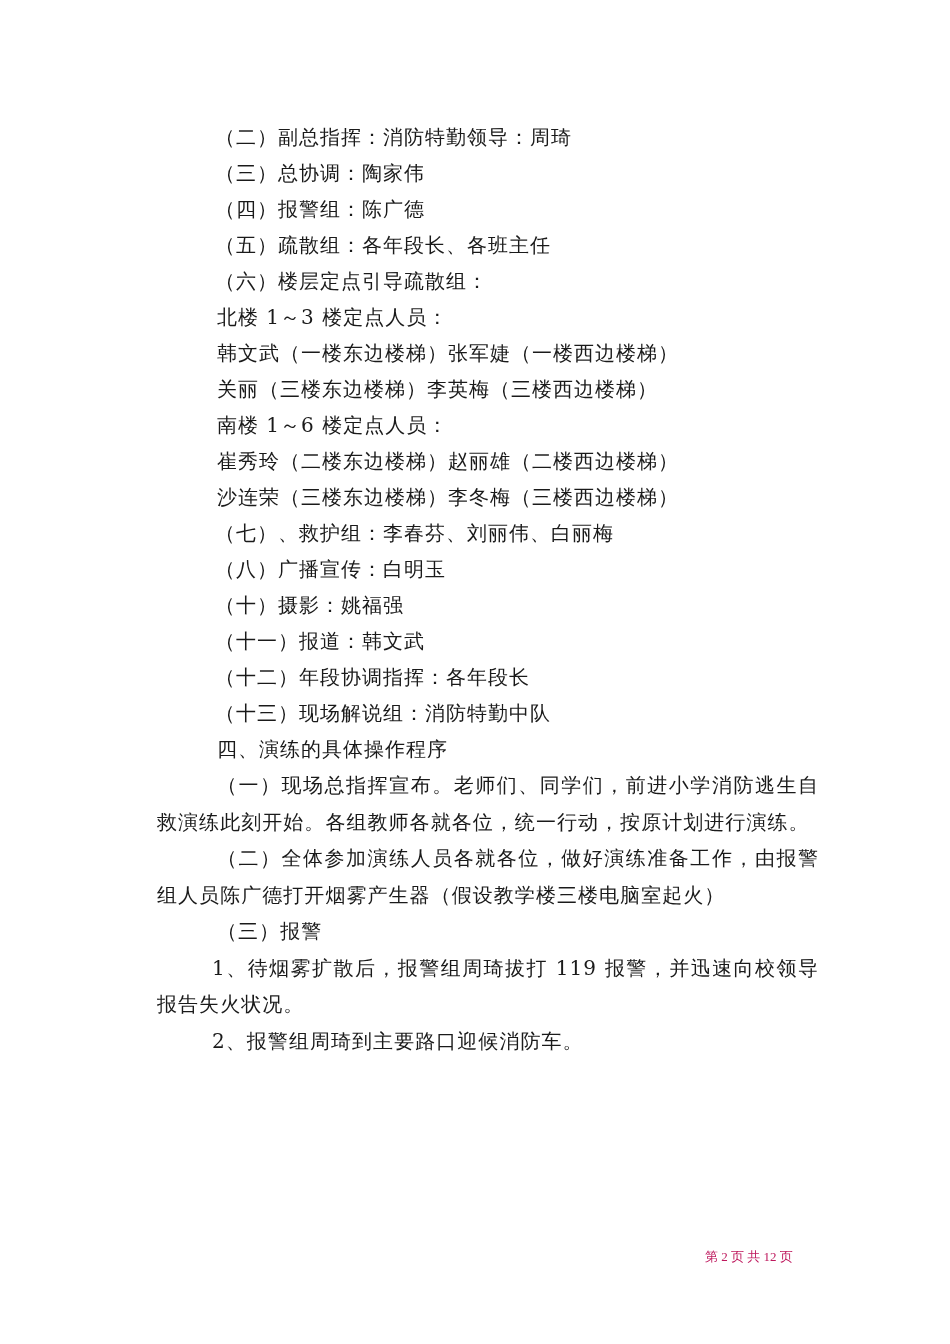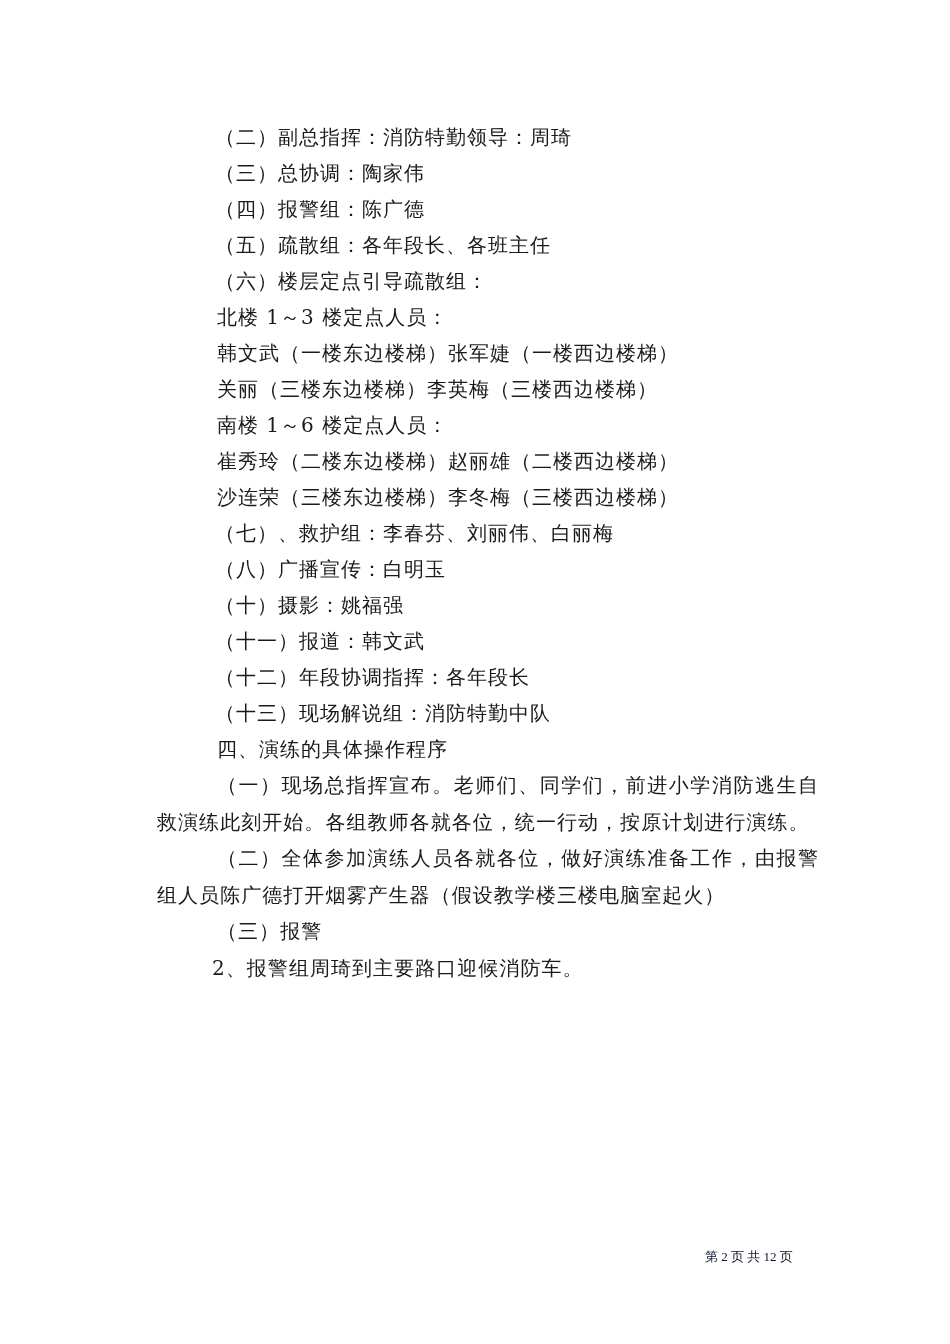--- a/index.html
+++ b/index.html
@@ -46,21 +46,21 @@
       text-indent: 60px;
       margin: 0;
     }
     .para.num { text-indent: 55px; }
     .para.heading3 { text-indent: 60px; }
     .footer {
       position: absolute;
       left: 705px;
       top: 1248px;
       font-size: 13px;
-      color: #0f172a;
+      color: #be185d;
       font-family: "Liberation Serif", "DejaVu Serif", serif;
       white-space: nowrap;
     }
   </style>
 </head>
 <body>
 
 <div class="page">
   <div class="content">
 
@@ -83,17 +83,18 @@
     <div class="line indent-list">（十）摄影：姚福强</div>
     <div class="line indent-list">（十一）报道：韩文武</div>
     <div class="line indent-list">（十二）年段协调指挥：各年段长</div>
     <div class="line indent-list">（十三）现场解说组：消防特勤中队</div>
 
     <div class="line indent-sub">四、演练的具体操作程序</div>
 
     <p class="para">（一）现场总指挥宣布。老师们、同学们，前进小学消防逃生自救演练此刻开始。各组教师各就各位，统一行动，按原计划进行演练。</p>
     <p class="para">（二）全体参加演练人员各就各位，做好演练准备工作，由报警组人员陈广德打开烟雾产生器（假设教学楼三楼电脑室起火）</p>
     <p class="para heading3">（三）报警</p>
+    <p class="para num">1、待烟雾扩散后，报警组周琦拔打 119 报警，并迅速向校领导报告失火状况。</p>
     <p class="para num">2、报警组周琦到主要路口迎候消防车。</p>
   </div>
 
   <div class="footer">第 2 页 共 12 页</div>
 </div>
 
 </body></html>

